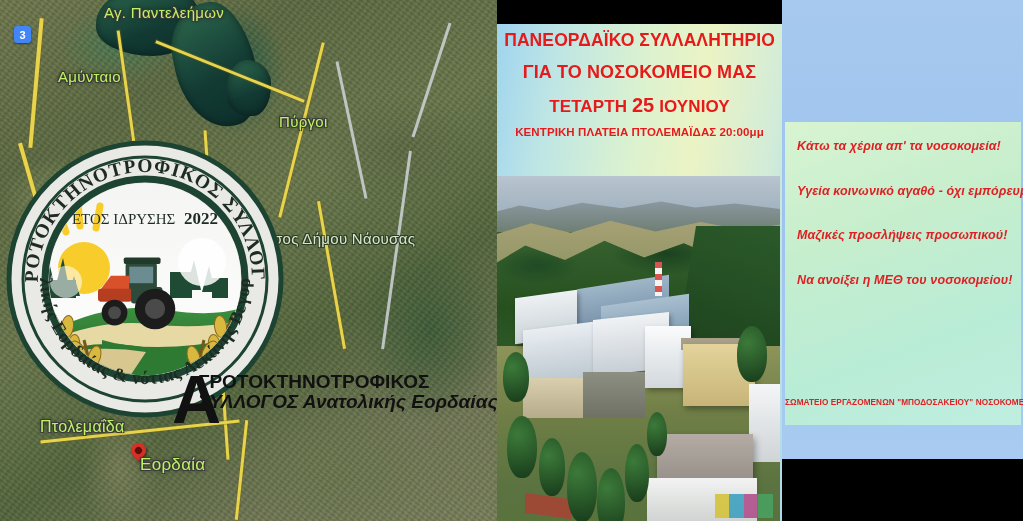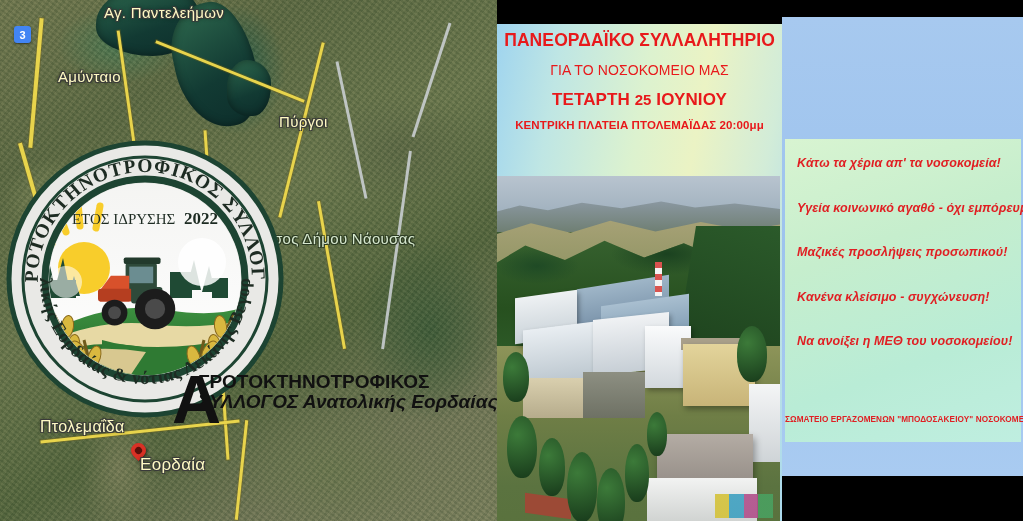--- a/index.html
+++ b/index.html
@@ -60,21 +60,21 @@
   .road-6 { left: 240px; top: 420px; width: 3px; height: 100px; transform: rotate(6deg); }
   .road-7 { left: 40px; top: 430px; width: 200px; height: 3px; transform: rotate(-6deg); }
   .road-8 { left: 300px; top: 40px; width: 3px; height: 180px; transform: rotate(14deg); }
   .road-9 { left: 330px; top: 200px; width: 3px; height: 150px; transform: rotate(-10deg); }
   .road-w1 { left: 350px; top: 60px; width: 3px; height: 140px; transform: rotate(-12deg); }
   .road-w2 { left: 395px; top: 150px; width: 3px; height: 200px; transform: rotate(8deg); }
   .road-w3 { left: 430px; top: 20px; width: 3px; height: 120px; transform: rotate(18deg); }
 
   .map-label {
     position: absolute;
-    color: #fef9c3;
+    color: #bef264;
     font-family: "Liberation Sans", sans-serif;
     font-weight: 400;
     text-shadow:
       -1px -1px 0 #3a3a3a, 1px -1px 0 #3a3a3a,
       -1px 1px 0 #3a3a3a, 1px 1px 0 #3a3a3a,
       0 0 4px rgba(0,0,0,.8);
     white-space: nowrap;
     letter-spacing: .3px;
   }
   .lbl-agios   { left: 104px; top: 4px;  font-size: 15px; }
@@ -153,28 +153,28 @@
   #center-heads {
     position: absolute; left: 0; top: 0; width: 285px;
     padding-top: 8px;
     text-align: center;
   }
   #center-heads .h1 {
     font-size: 17.5px; font-weight: 700; color: #e8191b;
     letter-spacing: .1px; line-height: 1.0; margin-bottom: 13px;
   }
   #center-heads .h2 {
-    font-size: 14px; font-weight: 400; color: #e8191b;
+    font-size: 18px; font-weight: 700; color: #e8191b;
     letter-spacing: .1px; line-height: 1.0; margin-bottom: 14px;
   }
   #center-heads .h3 {
     font-size: 17px; font-weight: 700; color: #e8191b;
     letter-spacing: .1px; line-height: 1.0; margin-bottom: 12px;
   }
-  #center-heads .h3 .num { font-size: 15px; }
+  #center-heads .h3 .num { font-size: 20px; }
   #center-heads .h4 {
     font-size: 11.5px; font-weight: 700; color: #e8191b;
     letter-spacing: .1px; line-height: 1.0;
   }
 
   
   #hospital-photo {
     position: absolute; left: 0px; top: 152px;
     width: 283px; height: 369px;
     overflow: hidden;
@@ -220,21 +220,21 @@
   .b-tall-right{ left:252px; top:208px; width:34px; height:78px; background:linear-gradient(#f4f5f6,#cfd4d7); }
   .b-red-roof  { left:28px; top:320px; width:46px; height:20px; background:#9c4a36; transform: skewY(8deg); }
   .stack { position:absolute; left:158px; top:86px; width:7px; height:34px;
            background: repeating-linear-gradient(#d9534f 0 6px, #f4f4f4 6px 12px); }
   .tree { position:absolute; border-radius:50% 50% 45% 45%; background: radial-gradient(circle at 35% 30%, #3c7a39, #17391a); }
   .colorstrip { position:absolute; left:218px; top:318px; width:58px; height:24px;
            background: linear-gradient(90deg,#d4c23a 0 25%, #3ea0c0 25% 50%, #b04f8a 50% 75%, #4aa060 75% 100%); opacity:.9; }
 
   
   #right-panel {
-    position: absolute; left: 782px; top: 17px;
+    position: absolute; left: 782px; top: 0;
     width: 241px; height: 459px;
     background: linear-gradient(180deg, #a7c9ef 0%, #9dc3ee 50%, #a9cbf1 100%);
   }
   #slogan-box {
     position: absolute; left: 3px; top: 122px;
     width: 236px; height: 303px;
     background: linear-gradient(160deg, #d8f4d1 0%, #c6eecd 35%, #b9ecd6 70%, #bfeee0 100%);
     padding: 18px 10px 8px 12px;
   }
   .slogan {
@@ -466,19 +466,18 @@
       <div class="tree" style="left:6px;   top:176px; width:26px; height:50px;"></div>
       <div class="tree" style="left:240px; top:150px; width:30px; height:56px;"></div>
     </div>
   </div>
 
   <div id="right-panel">
     <div id="slogan-box">
       <div class="slogan">Κάτω τα χέρια απ' τα νοσοκομεία!</div>
       <div class="slogan">Υγεία κοινωνικό αγαθό - όχι εμπόρευμα!</div>
       <div class="slogan">Μαζικές προσλήψεις προσωπικού!</div>
-      <div class="slogan">Κανένα κλείσιμο - συγχώνευση!</div>
       <div class="slogan">Να ανοίξει η ΜΕΘ του νοσοκομείου!</div>
       <div id="slogan-footer">ΣΩΜΑΤΕΙΟ ΕΡΓΑΖΟΜΕΝΩΝ "ΜΠΟΔΟΣΑΚΕΙΟΥ" ΝΟΣΟΚΟΜΕΙΟΥ</div>
     </div>
   </div>
 
 </div>
 
 </body></html>

